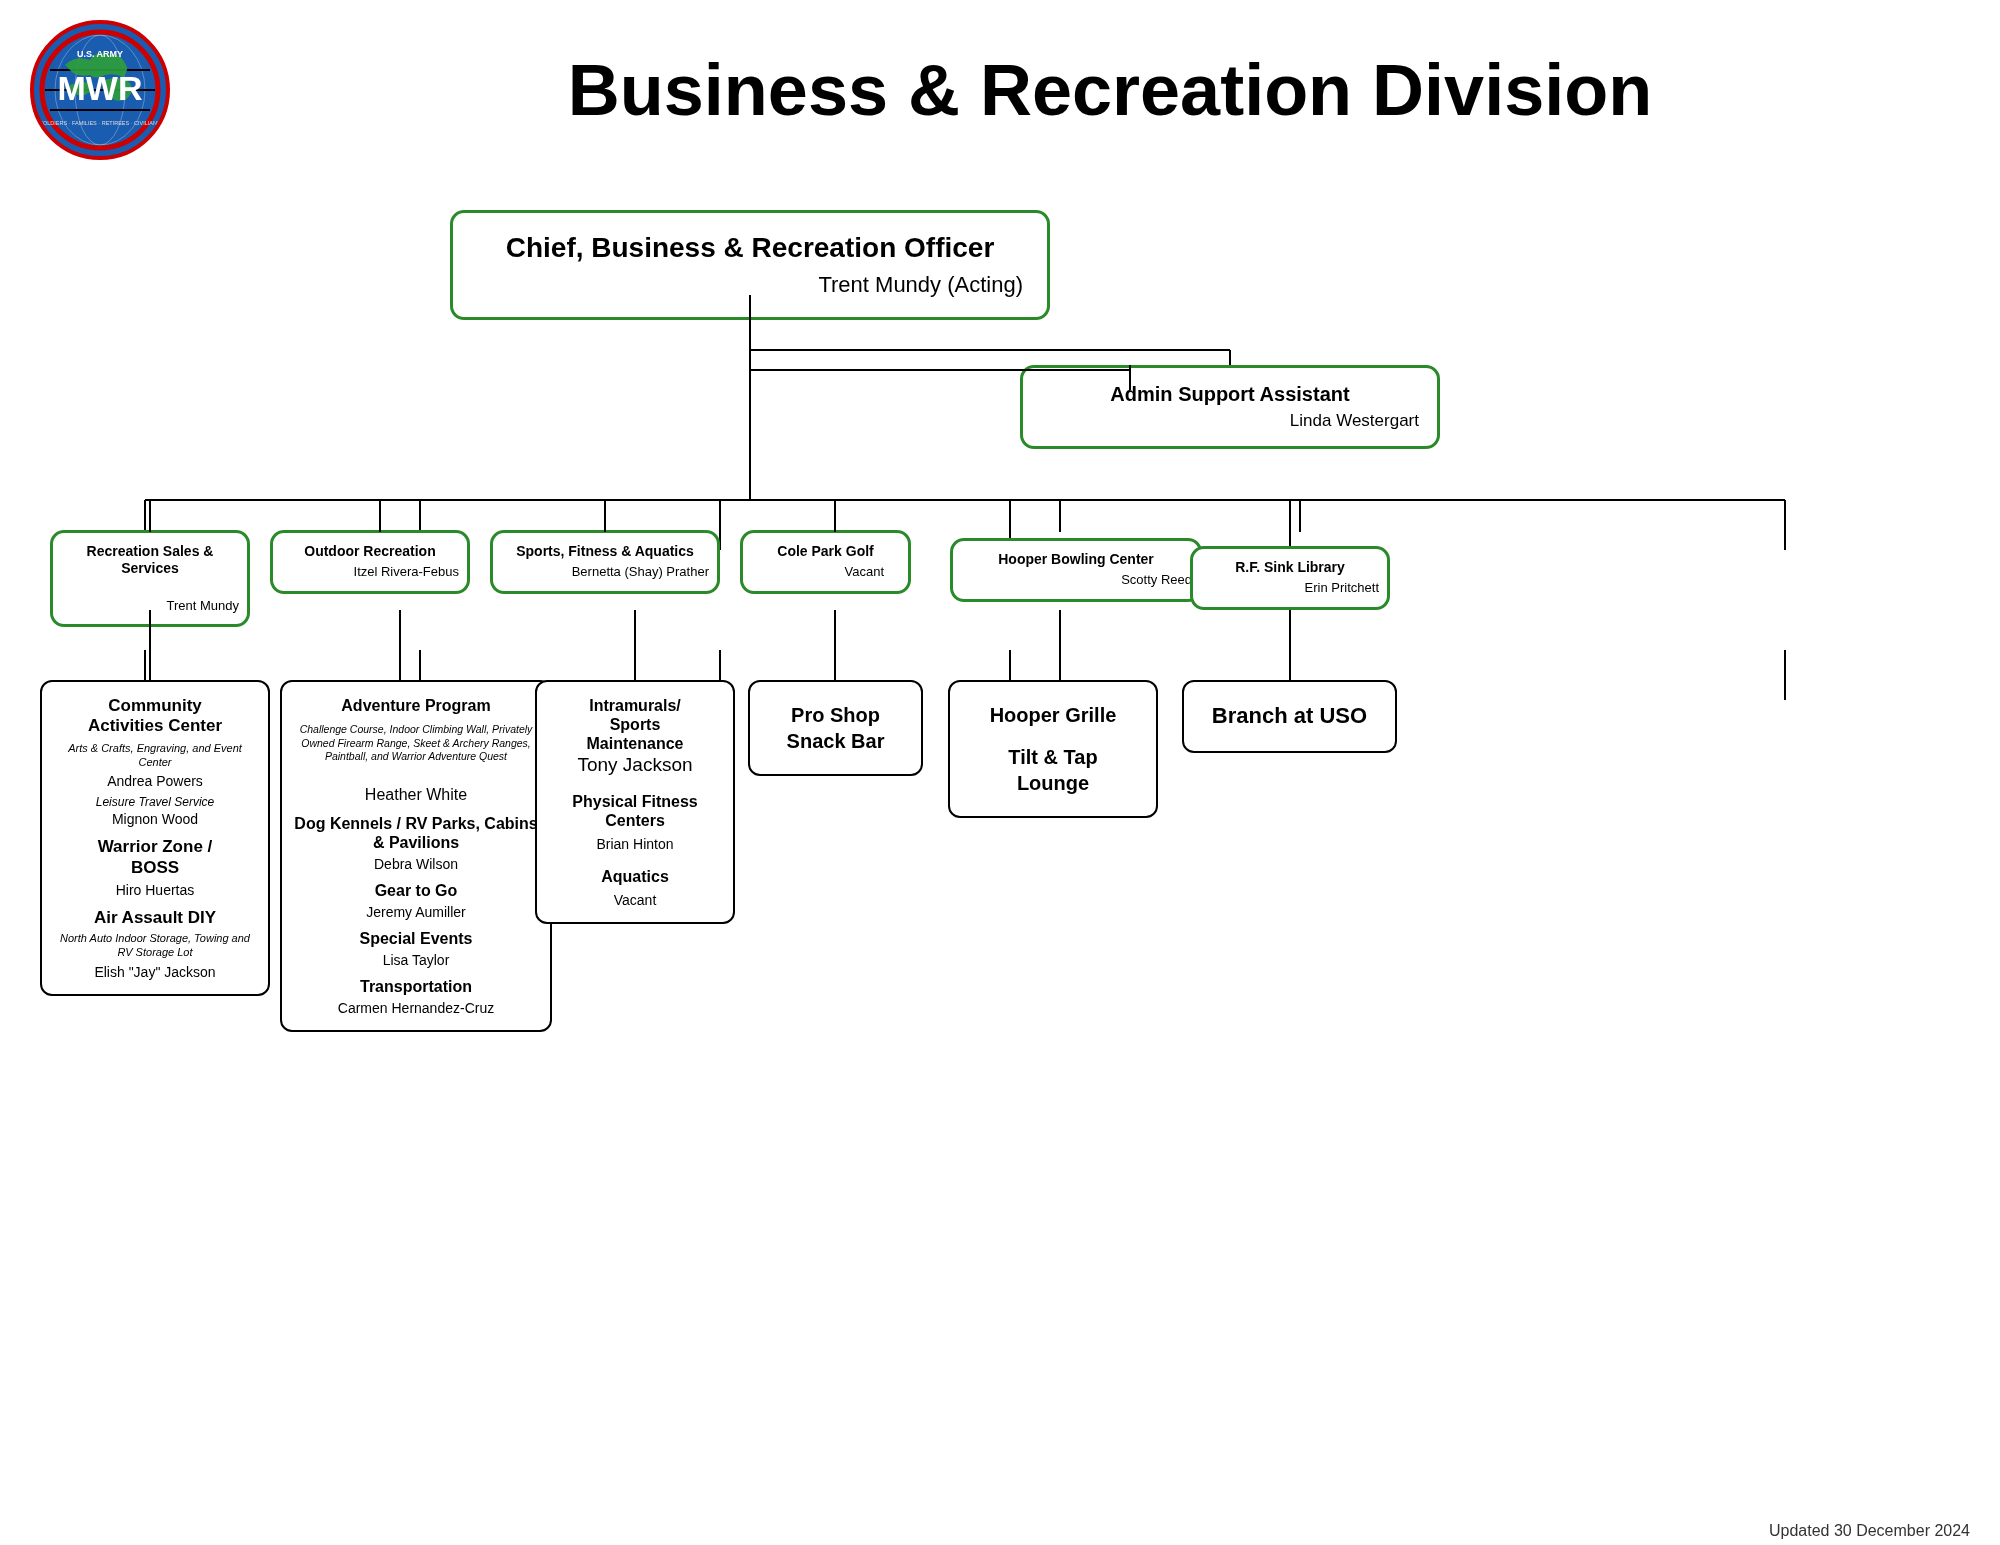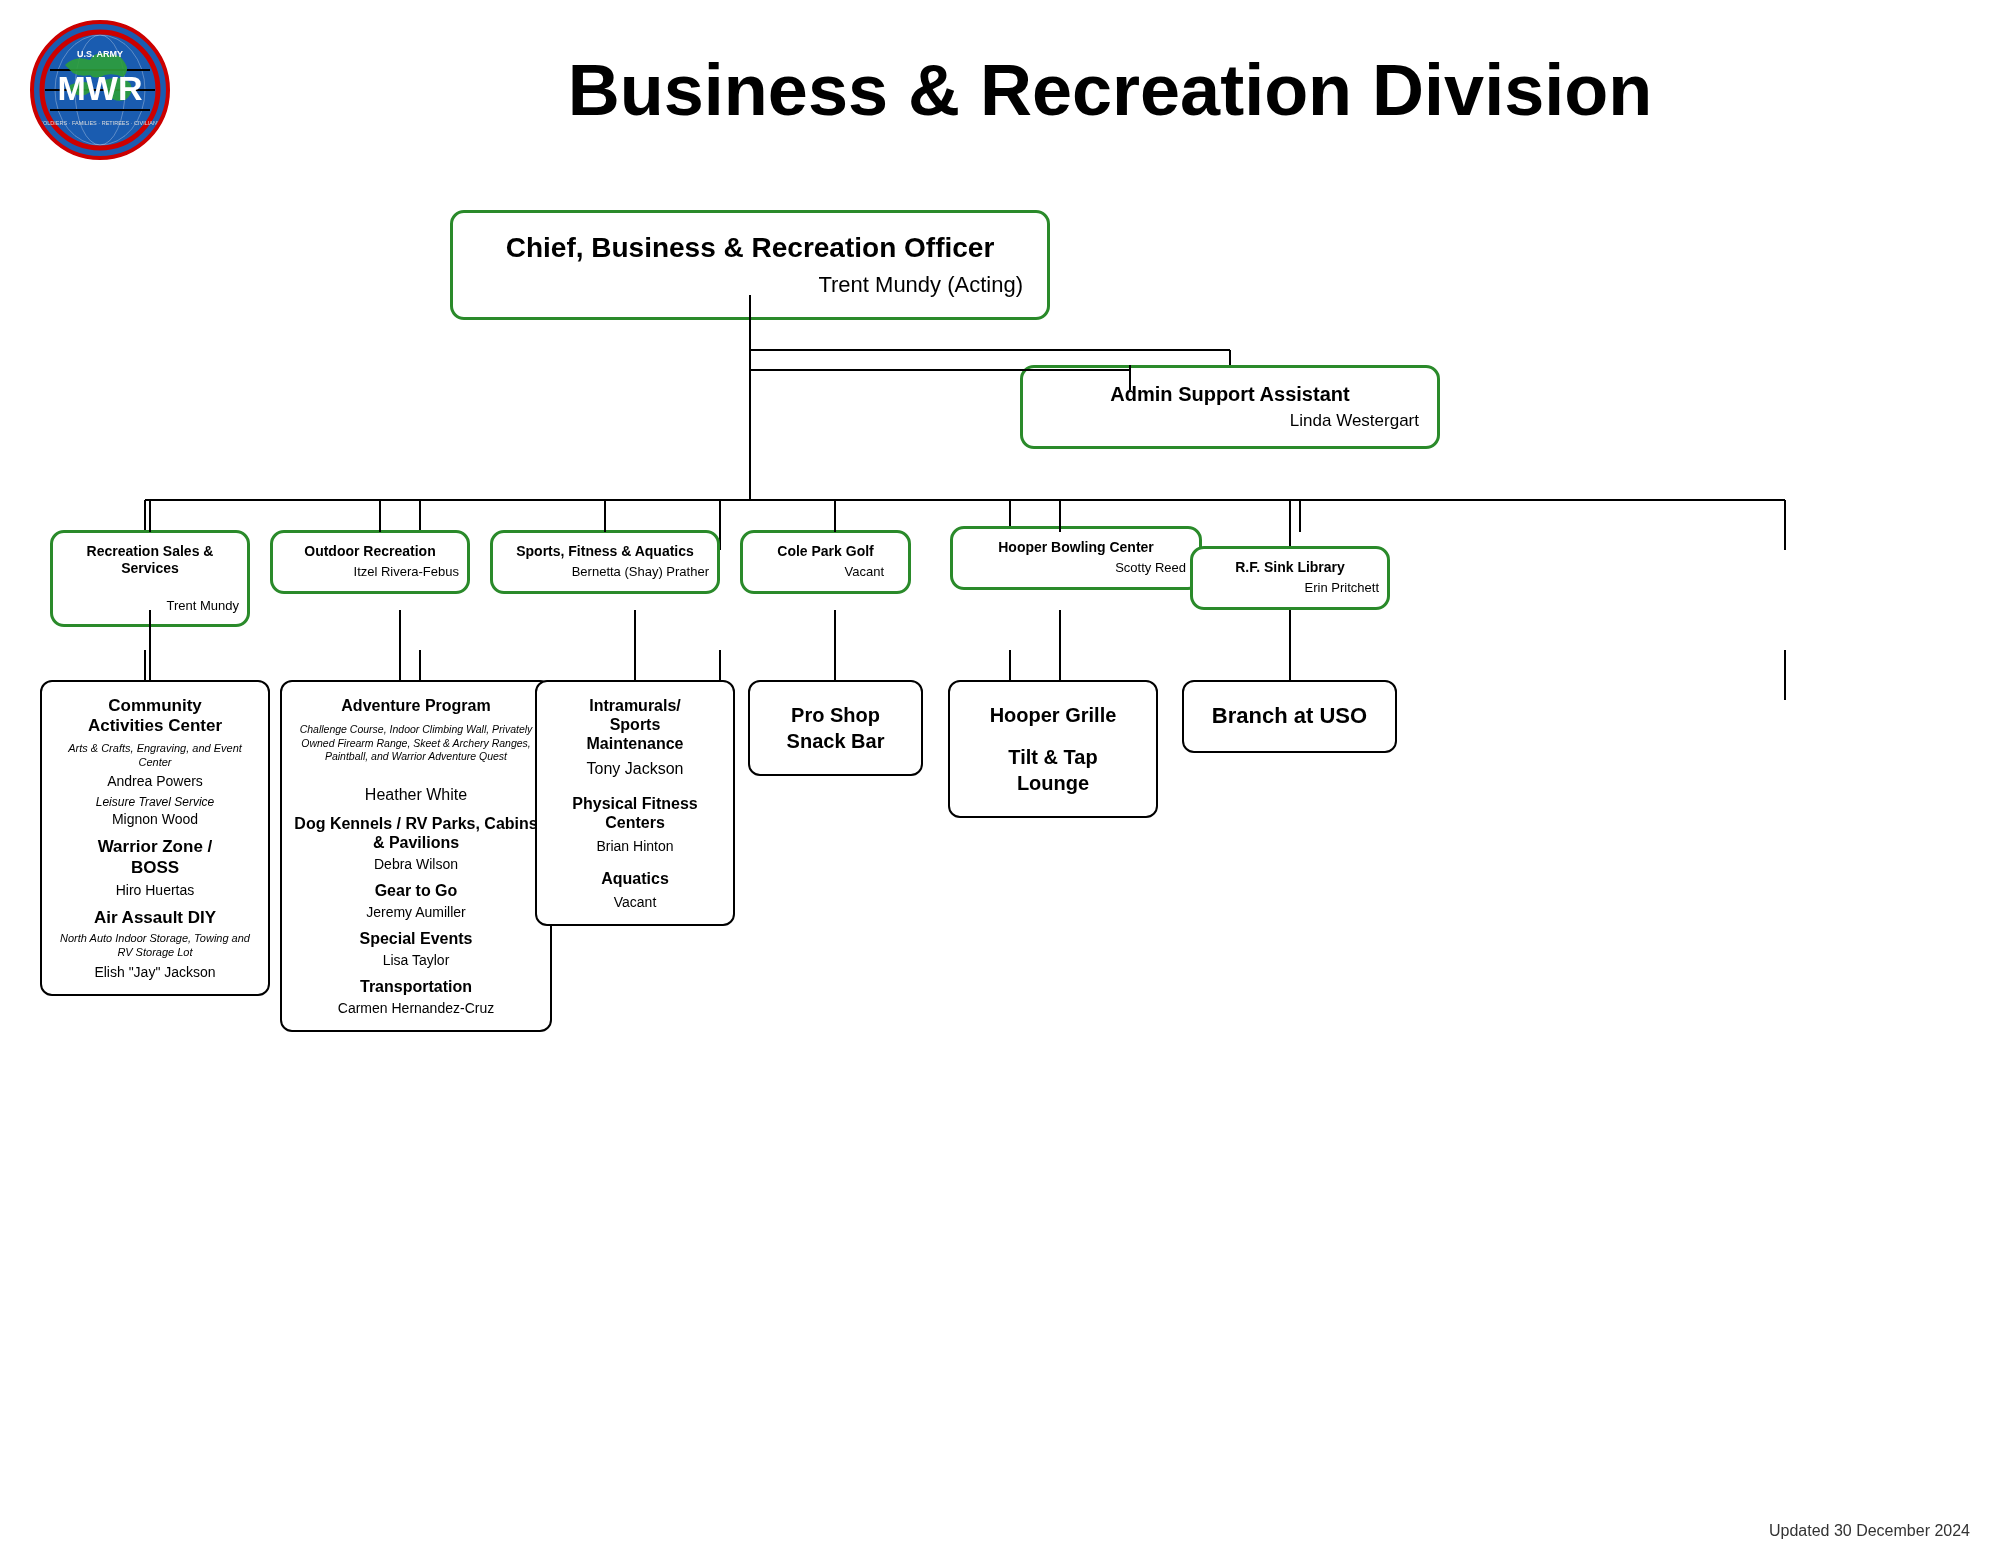--- a/index.html
+++ b/index.html
@@ -193,21 +193,21 @@
     <div class="node green" style="left:460px; top:340px; width:230px; padding:10px 8px;">
       <div class="n-title" style="font-size:14px;">Sports, Fitness &amp; Aquatics</div>
       <div class="n-sub" style="font-size:13px; margin-top:4px;">Bernetta (Shay) Prather</div>
     </div>
 
     <div class="node green" style="left:710px; top:340px; width:171px; padding:10px 24px;">
       <div class="n-title" style="font-size:14px;">Cole Park Golf</div>
       <div class="n-sub" style="font-size:13px; margin-top:4px;">Vacant</div>
     </div>
 
-    <div class="node green" style="left:920px; top:336px; width:252px; padding:10px 13px;">
+    <div class="node green" style="left:920px; top:348px; width:252px; padding:10px 7px;">
       <div class="n-title" style="font-size:14px;">Hooper Bowling Center</div>
       <div class="n-sub" style="font-size:13px; margin-top:4px;">Scotty Reed</div>
     </div>
 
     <div class="node green" style="left:1160px; top:340px; width:200px; padding:10px 8px;margin-top:16px;">
       <div class="n-title" style="font-size:14px;">R.F. Sink Library</div>
       <div class="n-sub" style="font-size:13px; margin-top:4px;">Erin Pritchett</div>
     </div>
 
     <div class="sub-box" style="position:absolute; left:10px; top:490px; width:230px; padding:14px 12px;">
@@ -232,21 +232,21 @@
       <div style="font-weight:700; font-size:16px; margin-top:10px;">Gear to Go</div>
       <div style="font-size:14px; margin-top:4px;">Jeremy Aumiller</div>
       <div style="font-weight:700; font-size:16px; margin-top:10px;">Special Events</div>
       <div style="font-size:14px; margin-top:4px;">Lisa Taylor</div>
       <div style="font-weight:700; font-size:16px; margin-top:10px;">Transportation</div>
       <div style="font-size:14px; margin-top:4px;">Carmen Hernandez-Cruz</div>
     </div>
 
     <div class="sub-box" style="position:absolute; left:505px; top:490px; width:200px; padding:14px 12px;">
       <div style="font-weight:700; font-size:16px; line-height:1.2;">Intramurals/<br>Sports<br>Maintenance</div>
-      <div style="font-size:16px; margin-top:6px;">Tony Jackson</div>
+      <div style="font-size:19px; margin-top:0;">Tony Jackson</div>
       <div style="font-weight:700; font-size:16px; margin-top:16px; line-height:1.2;">Physical Fitness<br>Centers</div>
       <div style="font-size:14px; margin-top:6px;">Brian Hinton</div>
       <div style="font-weight:700; font-size:16px; margin-top:16px;">Aquatics</div>
       <div style="font-size:14px; margin-top:6px;">Vacant</div>
     </div>
 
     <div class="sub-box" style="position:absolute; left:718px; top:490px; width:175px; padding:20px 12px;">
       <div style="font-weight:700; font-size:20px; line-height:1.3;">Pro Shop<br>Snack Bar</div>
     </div>
 

